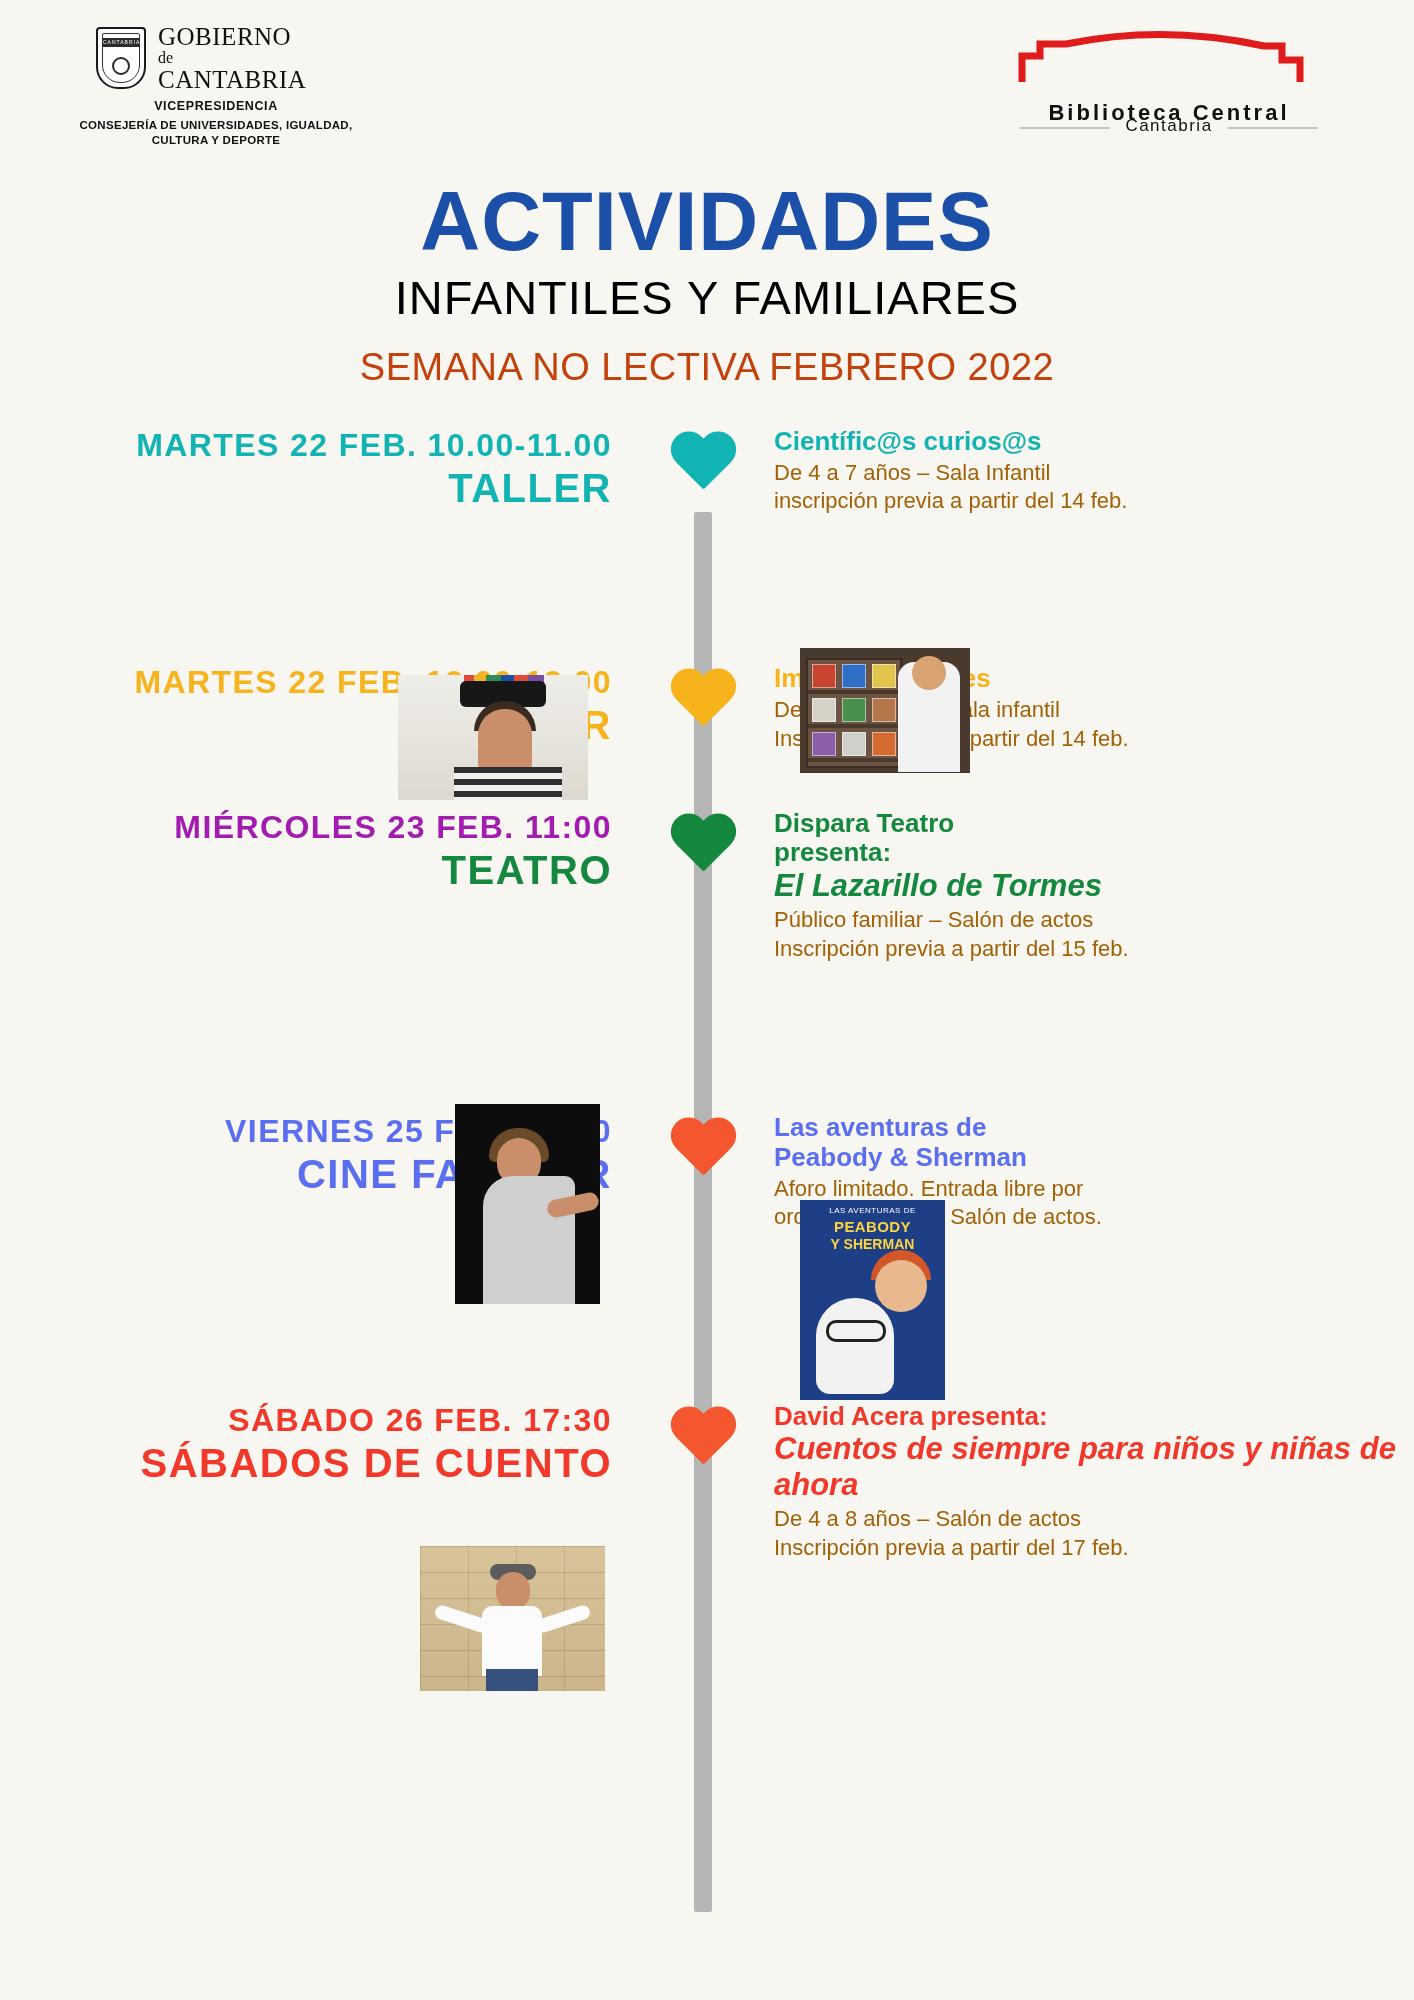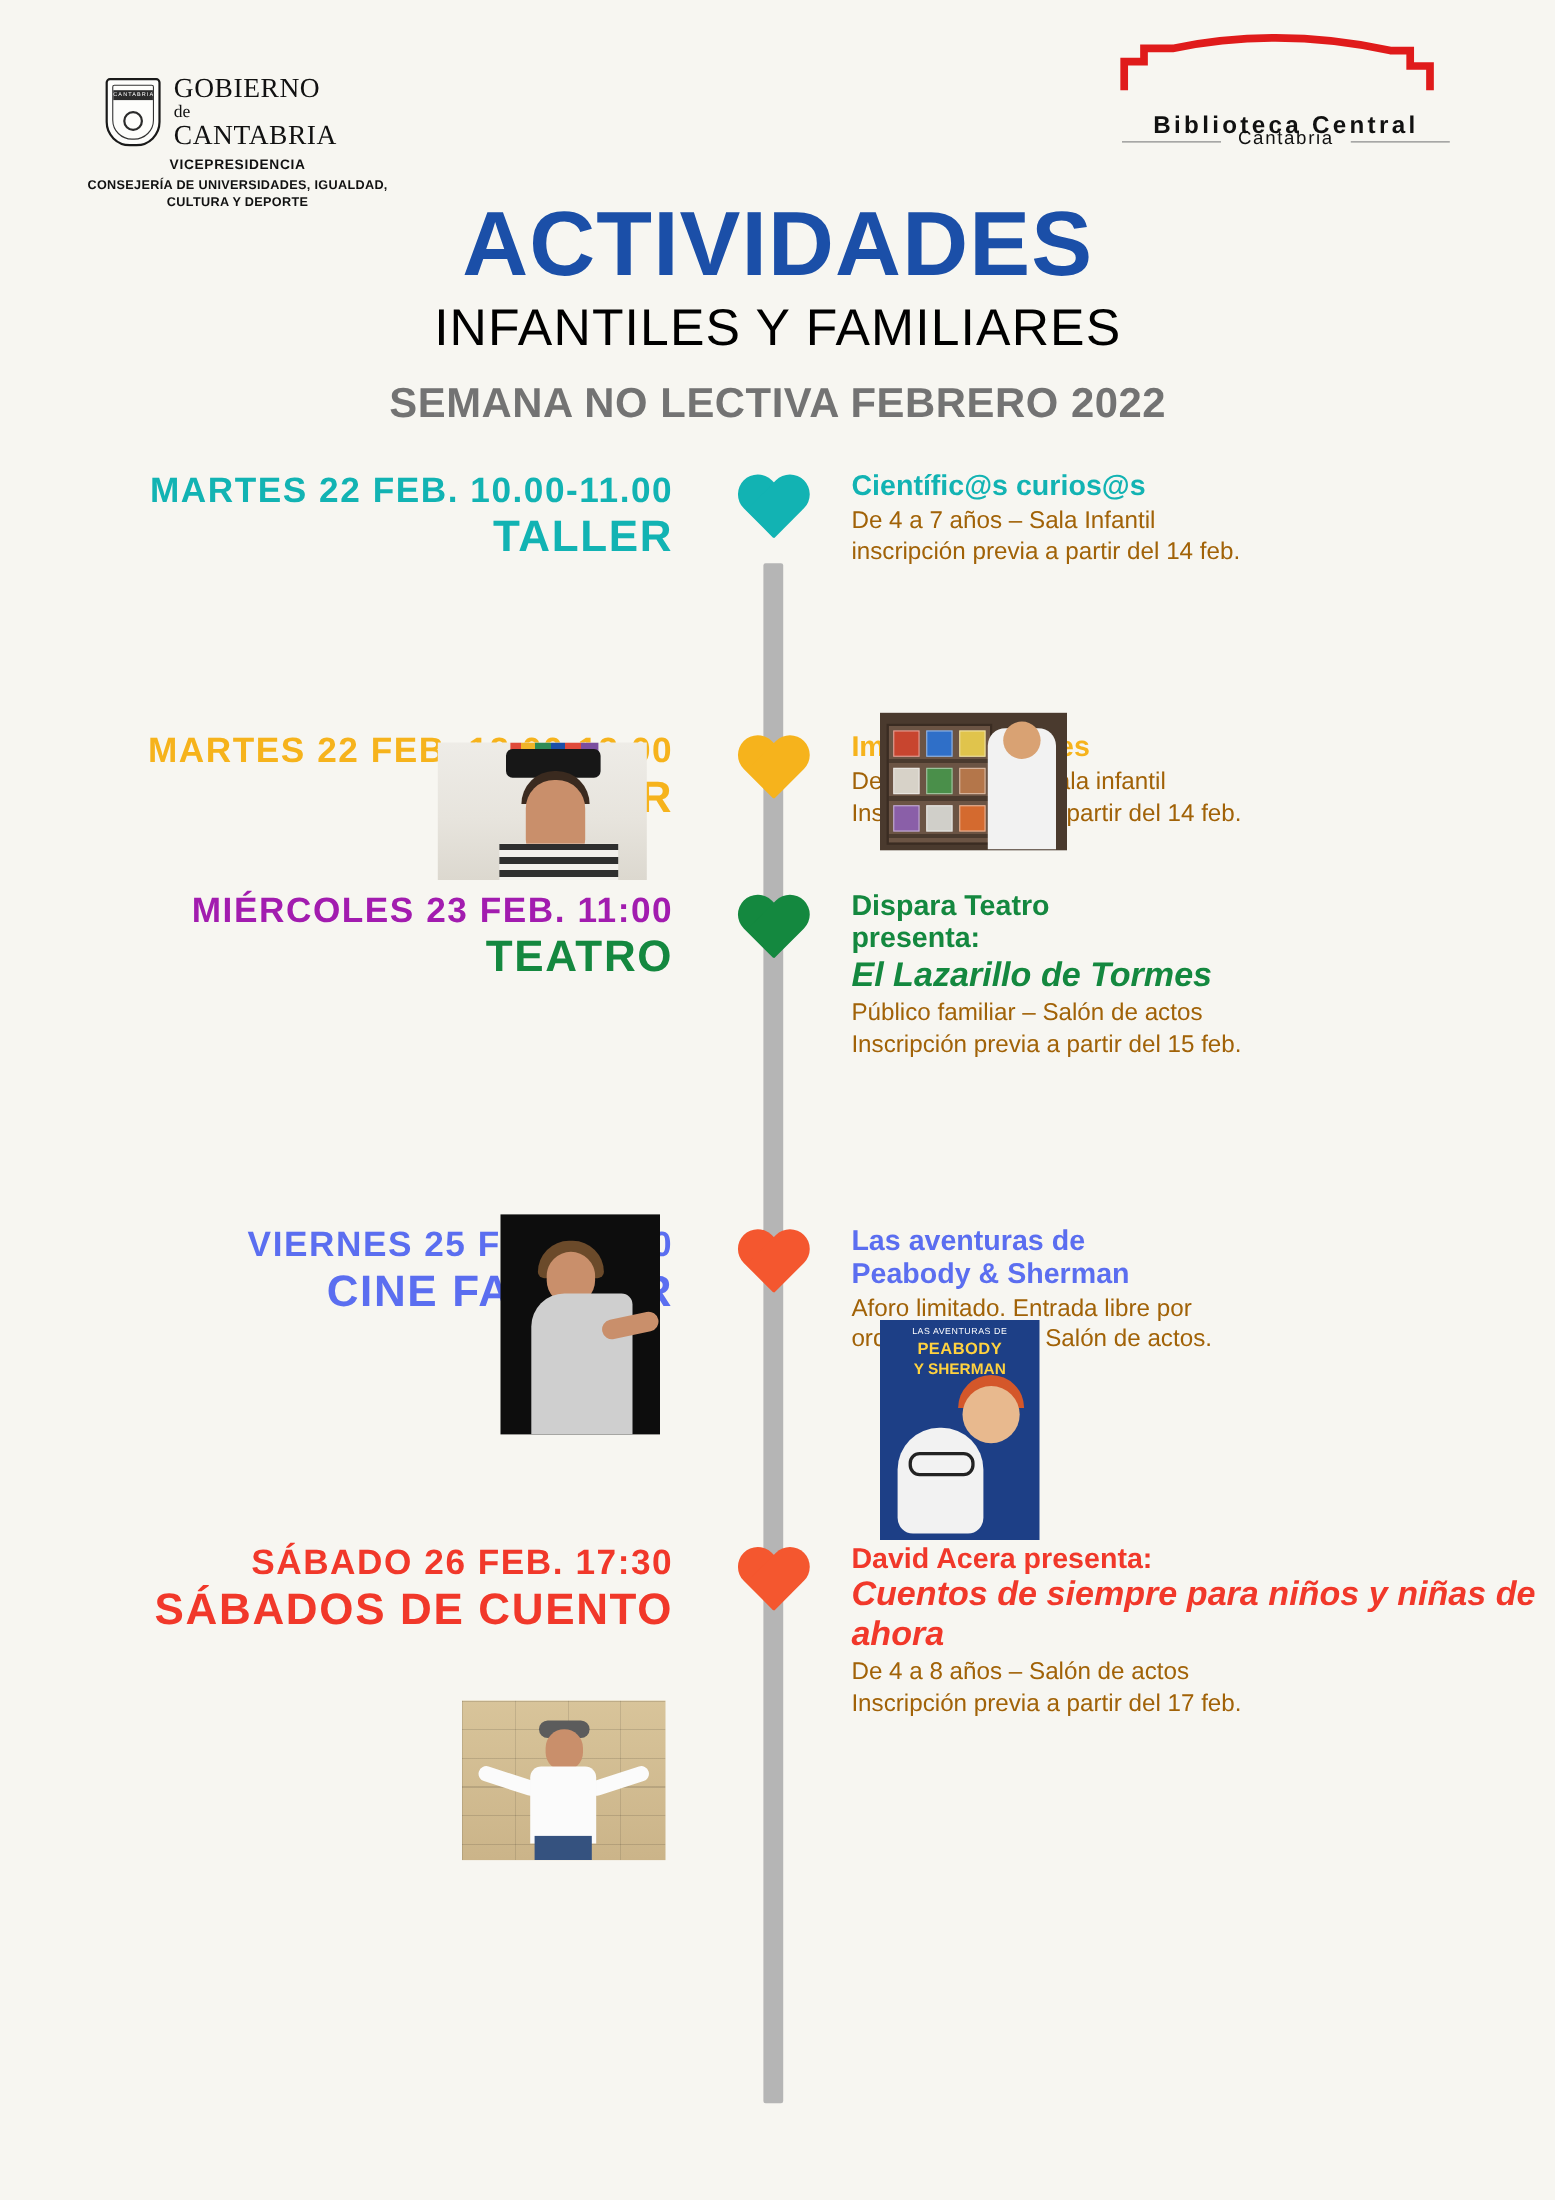--- a/index.html
+++ b/index.html
@@ -19,21 +19,20 @@
   .header {
     position: relative;
     height: 190px;
   }
   .gob-logo {
     position: absolute;
     left: 36px;
     top: 24px;
     width: 360px;
     text-align: center;
-    margin-top: 44px;
   }
   .gob-top {
     display: flex;
     align-items: center;
     justify-content: flex-start;
     gap: 12px;
     padding-left: 60px;
   }
   .shield {
     width: 46px;
@@ -152,22 +151,22 @@
   }
   .t-sub {
     font-size: 47px;
     color: #000000;
     letter-spacing: 1px;
     line-height: 1.25;
     margin-top: 6px;
   }
   .t-third {
     font-size: 38px;
-    font-weight: bold;
-    color: #737373;
+    font-weight: normal;
+    color: #c2410c;
     letter-spacing: 0.5px;
     margin-top: 18px;
   }
 
   
   .timeline {
     position: absolute;
     left: 694px;
     top: 512px;
     width: 18px;

